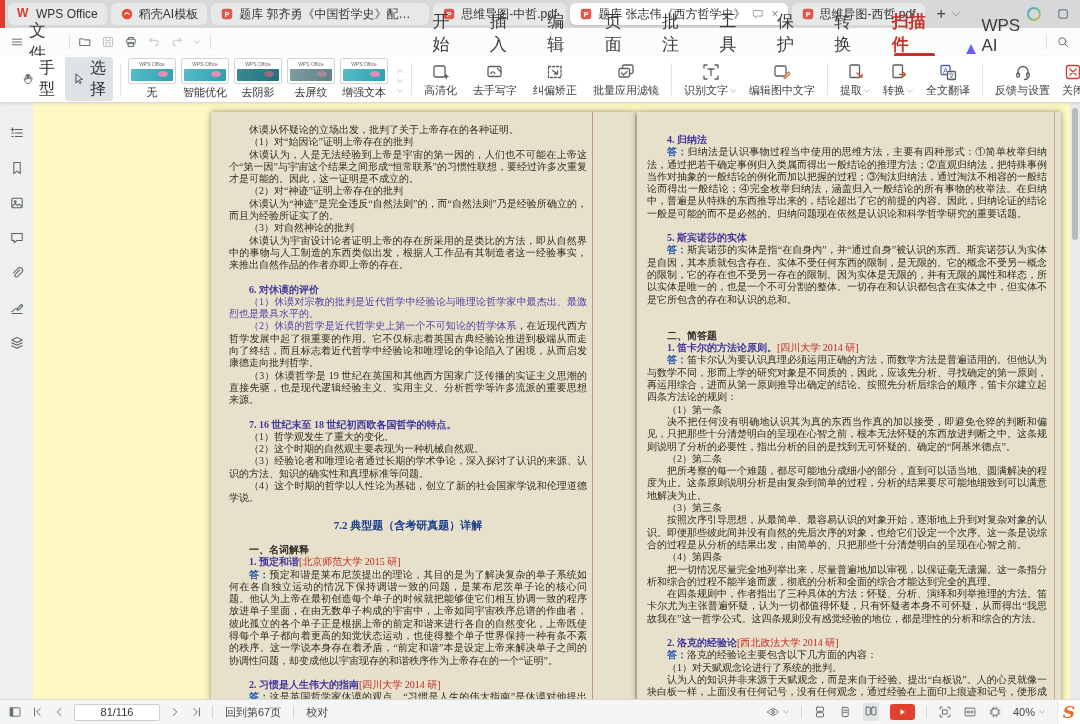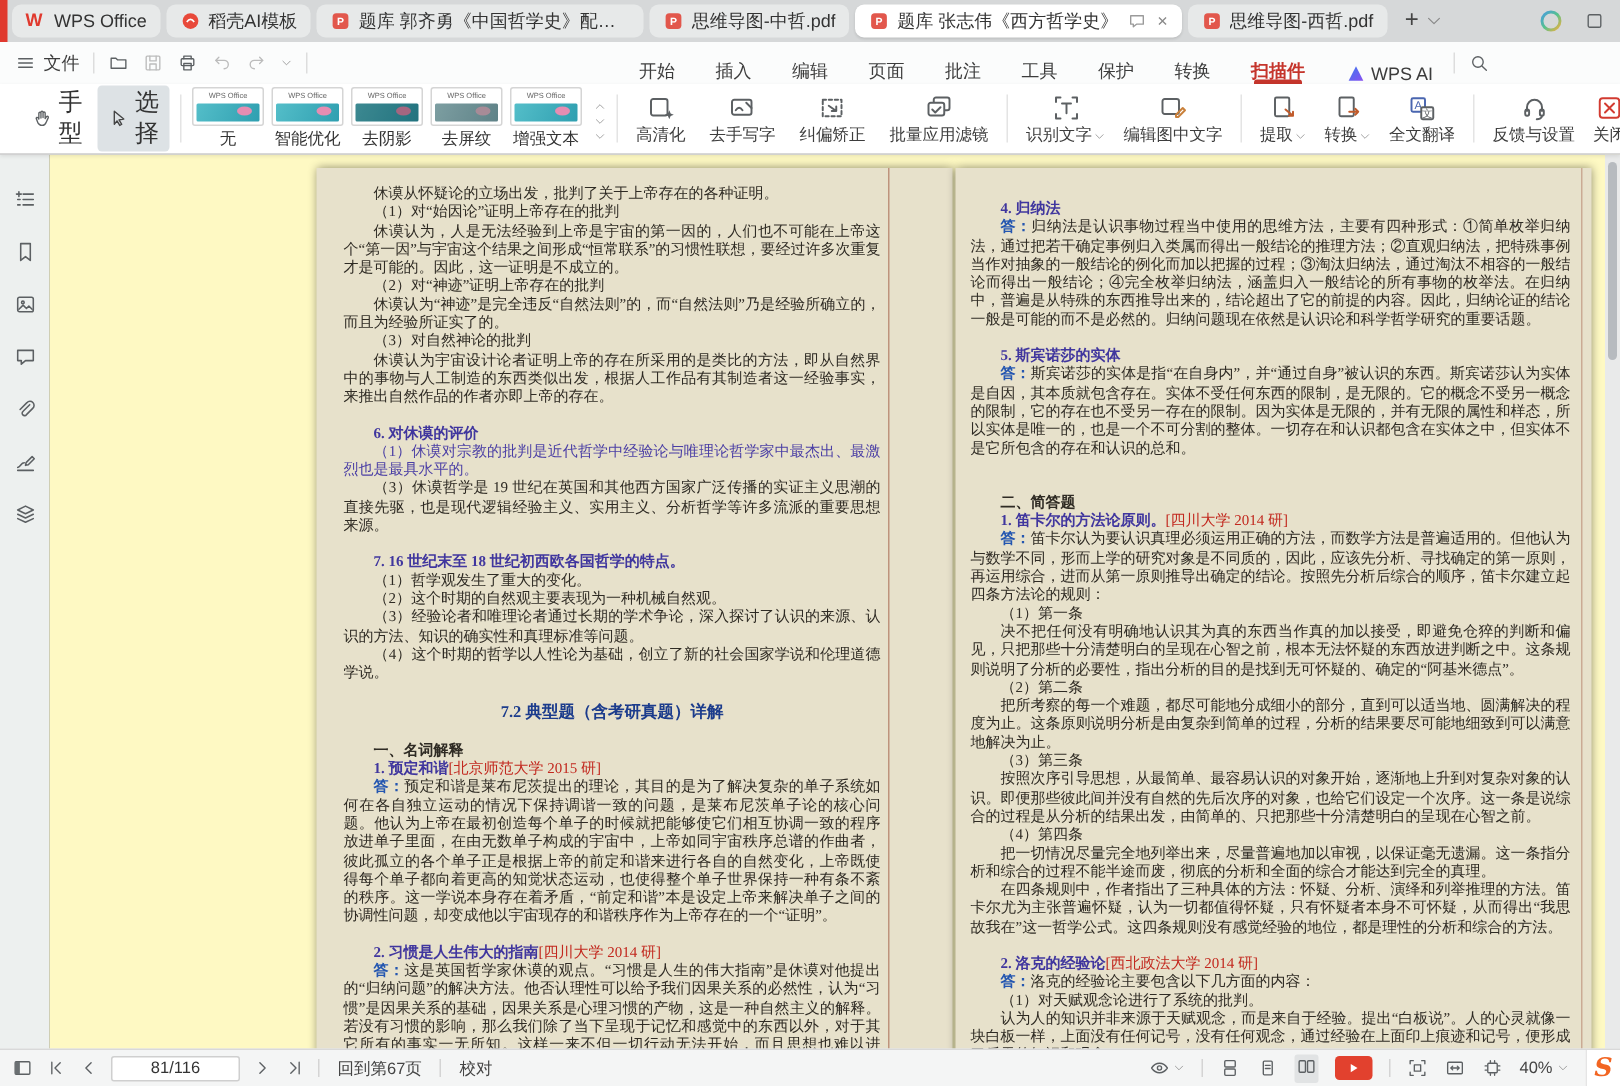--- a/index.html
+++ b/index.html
@@ -16,21 +16,21 @@
   .tab{height:22px;margin-right:4px;padding:0 9px;display:flex;align-items:center;gap:5px;
        background:#e7e9e9;border-radius:6px;font-size:12px;color:#333;white-space:nowrap;overflow:hidden;}
   .tab .tab-label{overflow:hidden;text-overflow:ellipsis;white-space:nowrap;}
   .tab.trunc{max-width:200px;}
   .tab.active{background:#ffffff;box-shadow:0 1px 2px rgba(0,0,0,.12);}
   .tab-close{color:#8a8a8a;font-size:12px;margin-left:2px;line-height:1;}
   .tab-plus{font-size:16px;color:#444;margin:0 4px 0 8px;}
   .tab-right{margin-left:auto;display:flex;align-items:center;gap:14px;margin-right:10px;}
 
   
-  .menubar{height:28px;background:#fbfcfc;display:flex;align-items:center;padding:0 10px;font-size:12px;color:#3c3c3c;position:relative;}
+  .menubar{height:28px;background:#fbfcfc;display:flex;align-items:center;padding:0 10px;font-size:17px;color:#3c3c3c;position:relative;}
   .mb-file{display:flex;align-items:center;gap:5px;}
   .mb-div{width:1px;height:14px;background:#dddddd;margin:0 9px;}
   .mb-quick{display:flex;align-items:center;gap:9px;}
   .menu-items{display:flex;gap:27px;margin-left:212px;align-items:center;height:28px;}
   .menu-item{position:relative;display:flex;align-items:flex-end;height:28px;cursor:default;gap:3px;}
   .menu-item.active{color:#c5352c;font-weight:bold;}
   .menu-item.active::after{content:"";position:absolute;left:2px;right:2px;bottom:0;height:3px;background:#c5352c;border-radius:2px 2px 0 0;}
 
   
   .toolbar{height:46px;background:#ffffff;display:flex;align-items:center;padding:0 6px 0 14px;gap:7px;
@@ -536,20 +536,21 @@
       <div id="left-page-text">
           <p class="para"><span class="sg-b">休谟从怀疑论的立场出发，批判了关于上帝存在的各种证明。</span></p>
           <p class="para"><span class="sg-b">（1）对“始因论”证明上帝存在的批判</span></p>
           <p class="para"><span class="sg-b">休谟认为，人是无法经验到上帝是宇宙的第一因的，人们也不可能在上帝这个“第一因”与宇宙这个结果之间形成“恒常联系”的习惯性联想，要经过许多次重复才是可能的。因此，这一证明是不成立的。</span></p>
           <p class="para"><span class="sg-b">（2）对“神迹”证明上帝存在的批判</span></p>
           <p class="para"><span class="sg-b">休谟认为“神迹”是完全违反“自然法则”的，而“自然法则”乃是经验所确立的，而且为经验所证实了的。</span></p>
           <p class="para"><span class="sg-b">（3）对自然神论的批判</span></p>
           <p class="para"><span class="sg-b">休谟认为宇宙设计论者证明上帝的存在所采用的是类比的方法，即从自然界中的事物与人工制造的东西类似出发，根据人工作品有其制造者这一经验事实，来推出自然作品的作者亦即上帝的存在。</span></p>
           <p class="para m1"><span class="sg-p">6. 对休谟的评价</span></p>
           <p class="para"><span class="sg-pl">（1）休谟对宗教的批判是近代哲学中经验论与唯理论哲学家中最杰出、最激烈也是最具水平的。</span></p>
+          <p class="para"><span class="sg-pl">（2）休谟的哲学是近代哲学史上第一个不可知论的哲学体系</span><span class="sg-b">，在近现代西方哲学发展中起了很重要的作用。它不仅标志着英国古典经验论推进到极端从而走向了终结，而且标志着近代哲学中经验论和唯理论的争论陷入了困境，从而启发康德走向批判哲学。</span></p>
           <p class="para"><span class="sg-b">（3）休谟哲学是 19 世纪在英国和其他西方国家广泛传播的实证主义思潮的直接先驱，也是现代逻辑经验主义、实用主义、分析哲学等许多流派的重要思想来源。</span></p>
           <p class="para m1"><span class="sg-p">7. 16 世纪末至 18 世纪初西欧各国哲学的特点。</span></p>
           <p class="para"><span class="sg-b">（1）哲学观发生了重大的变化。</span></p>
           <p class="para"><span class="sg-b">（2）这个时期的自然观主要表现为一种机械自然观。</span></p>
           <p class="para"><span class="sg-b">（3）经验论者和唯理论者通过长期的学术争论，深入探讨了认识的来源、认识的方法、知识的确实性和真理标准等问题。</span></p>
           <p class="para"><span class="sg-b">（4）这个时期的哲学以人性论为基础，创立了新的社会国家学说和伦理道德学说。</span></p>
           <p class="para ctr"><span class="sg-h">7.2  典型题（含考研真题）详解</span></p>
           <p class="para m1"><span class="sg-bb">一、名词解释</span></p>
           <p class="para"><span class="sg-p">1. 预定和谐</span><span class="sg-r">[北京师范大学 2015 研]</span></p>
           <p class="para"><span class="sg-a">答：</span><span class="sg-b">预定和谐是莱布尼茨提出的理论，其目的是为了解决复杂的单子系统如何在各自独立运动的情况下保持调谐一致的问题，是莱布尼茨单子论的核心问题。他认为上帝在最初创造每个单子的时候就把能够使它们相互协调一致的程序放进单子里面，在由无数单子构成的宇宙中，上帝如同宇宙秩序总谱的作曲者，彼此孤立的各个单子正是根据上帝的前定和谐来进行各自的自然变化，上帝既使得每个单子都向着更高的知觉状态运动，也使得整个单子世界保持一种有条不紊的秩序。这一学说本身存在着矛盾，“前定和谐”本是设定上帝来解决单子之间的协调性问题，却变成他以宇宙现存的和谐秩序作为上帝存在的一个“证明”。</span></p>

